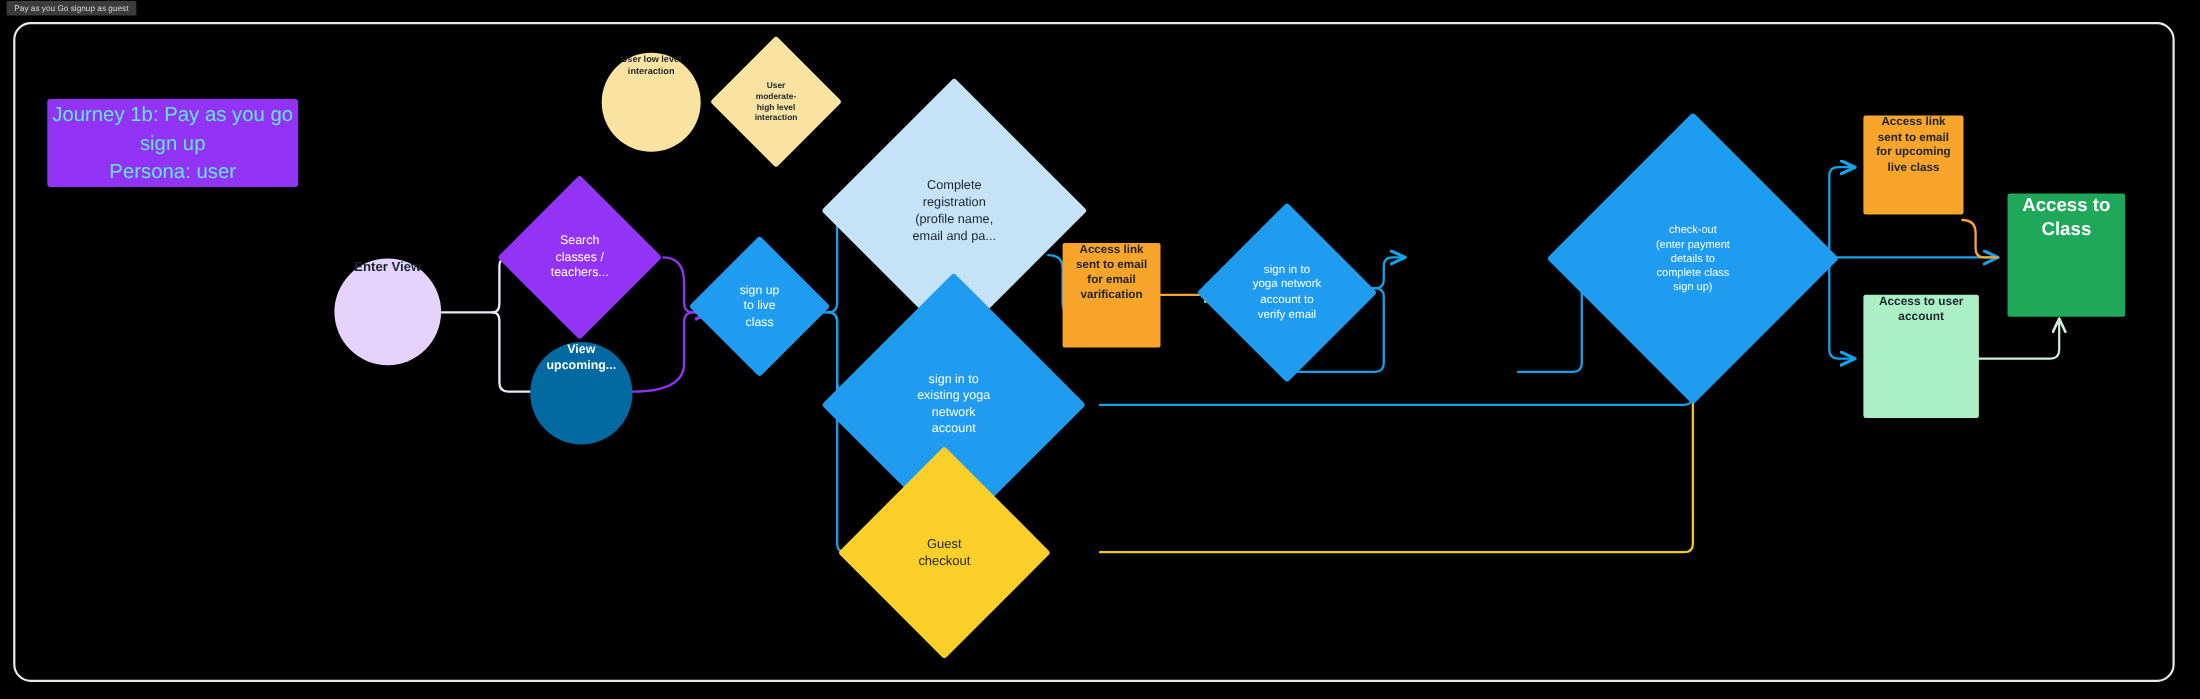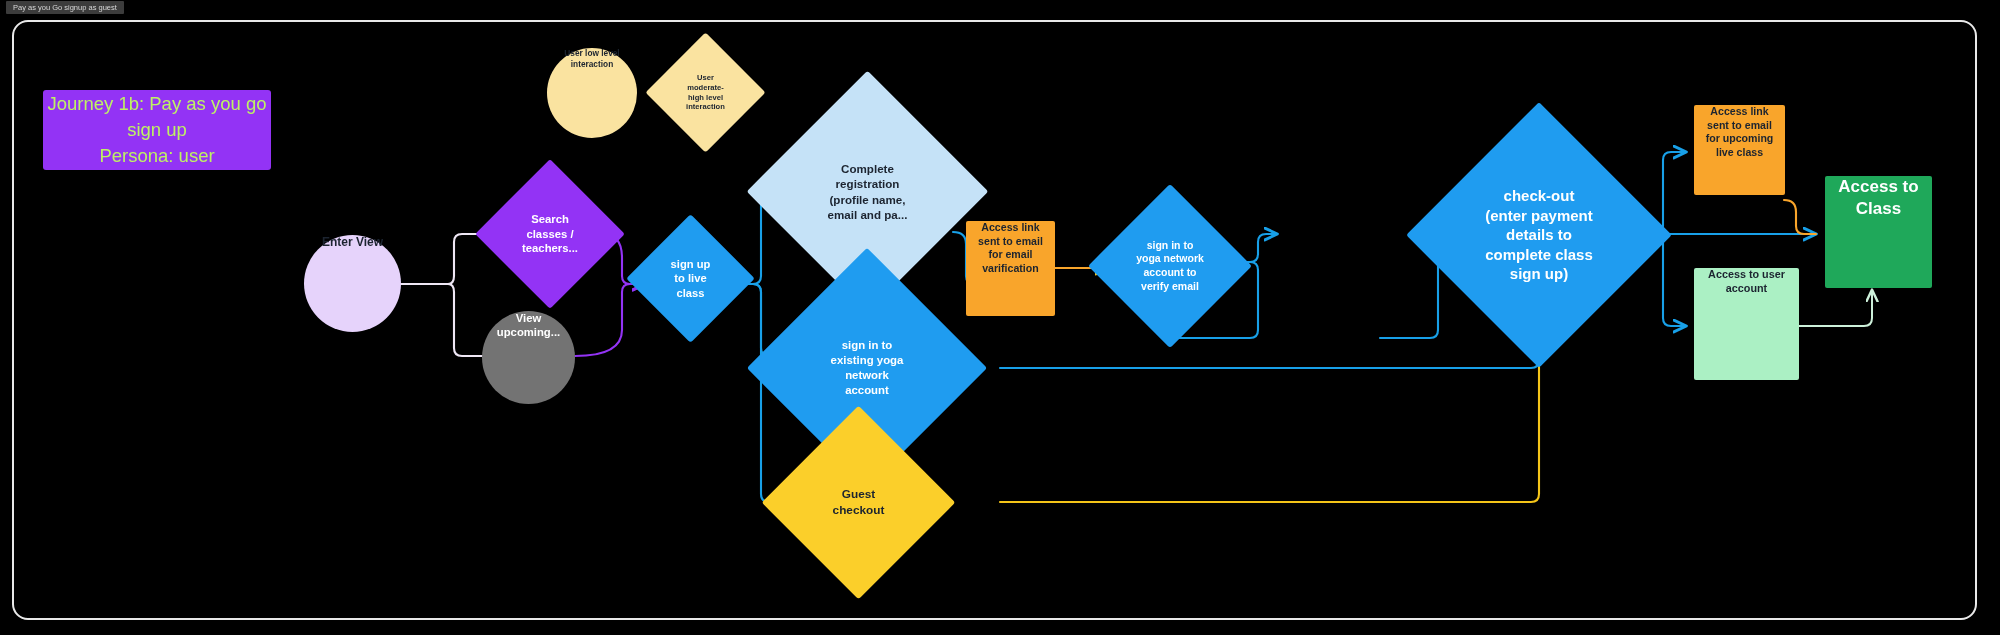--- a/index.html
+++ b/index.html
@@ -48,28 +48,28 @@
 
   .diamond-wrap { position: absolute; z-index: 5; }
   .diamond-shape {
     position: absolute; left: 0; top: 0; width: 100%; height: 100%;
     transform: rotate(45deg);
     border-radius: 3px;
   }
   .diamond-text {
     position: absolute; left: 0; top: 0; width: 100%; height: 100%;
     display: flex; align-items: center; justify-content: center;
-    text-align: center; font-weight: bold; line-height: 1.3;
+    text-align: center; font-weight: normal; line-height: 1.3;
     z-index: 2;
   }
 
   
   .title-card {
     position: absolute;
-    background: #9333f5; color: #bef264;
+    background: #9333f5; color: #5eead4;
     display: flex; align-items: center; justify-content: center;
     text-align: center; font-size: 18.5px; line-height: 1.42;
     border-radius: 3px; z-index: 6; font-weight: 400;
   }
 
   
   .legend-txt { font-size: 8.3px; color: #1c2430; font-weight: bold; }
 
   svg.wires { position: absolute; left: 0; top: 0; width: 2000px; height: 635px; z-index: 2; }
 </style>
@@ -173,32 +173,32 @@
         <div>interaction</div>
       </div>
     </div>
   </div>
 
 
   <div class="node circle" style="left:304px; top:235px; width:97px; height:97px; background:#e6d3fb; color:#1c2430; font-size:12px;">
     <span>Enter View</span>
   </div>
 
-  <div class="diamond-wrap" style="left:497px; top:181px; width:106px; height:106px;">
+  <div class="diamond-wrap" style="left:474px; top:181px; width:106px; height:106px;">
     <div class="diamond-shape" style="background:#9333f5;"></div>
     <div class="diamond-text" style="color:#fff; font-size:11.3px;">
       <div>
         <div>Search</div>
         <div>classes /</div>
         <div>teachers...</div>
       </div>
     </div>
   </div>
 
-  <div class="node circle" style="left:482px; top:311px; width:93px; height:93px; background:#737373; color:#fff; font-size:11.3px;">
+  <div class="node circle" style="left:482px; top:311px; width:93px; height:93px; background:#0369a1; color:#fff; font-size:11.3px;">
     <div>
       <div>View</div>
       <div>upcoming...</div>
     </div>
   </div>
 
   <div class="diamond-wrap" style="left:645px; top:233px; width:91px; height:91px;">
     <div class="diamond-shape" style="background:#1f9cf0;"></div>
     <div class="diamond-text" style="color:#fff; font-size:11.2px;">
       <div>
@@ -260,21 +260,21 @@
         <div>yoga network</div>
         <div>account to</div>
         <div>verify email</div>
       </div>
     </div>
   </div>
 
 
   <div class="diamond-wrap" style="left:1445px; top:141px; width:188px; height:188px;">
     <div class="diamond-shape" style="background:#1f9cf0;"></div>
-    <div class="diamond-text" style="color:#fff; font-size:15px;">
+    <div class="diamond-text" style="color:#fff; font-size:10px;">
       <div>
         <div>check-out</div>
         <div>(enter payment</div>
         <div>details to</div>
         <div>complete class</div>
         <div>sign up)</div>
       </div>
     </div>
   </div>
 

